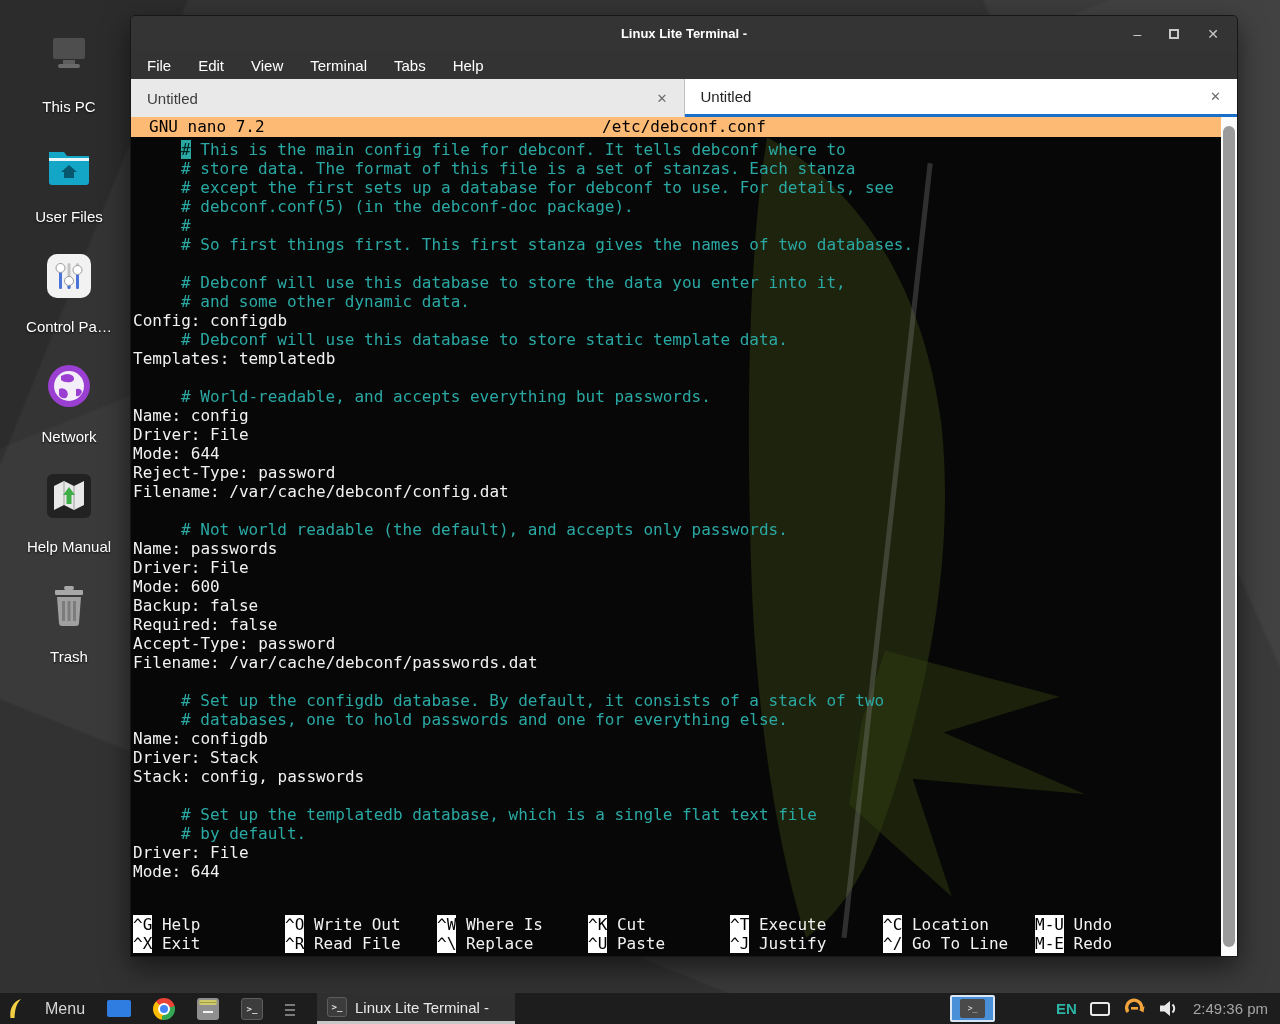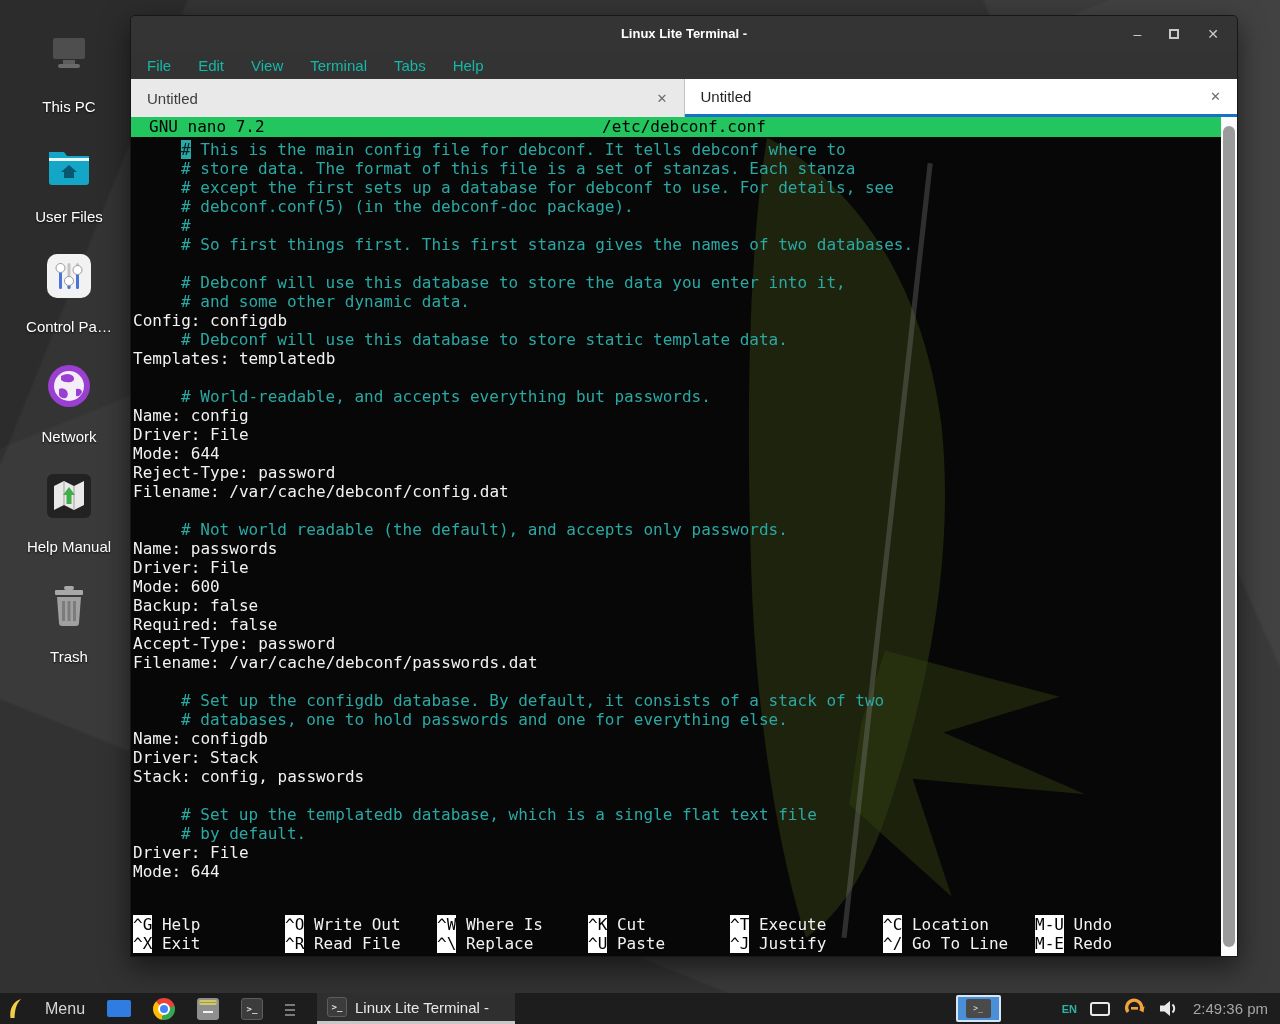--- a/index.html
+++ b/index.html
@@ -24,33 +24,33 @@
     border-radius:5px 5px 0 0; background:#303030; border:1px solid #171717;
     box-shadow:0 10px 28px rgba(0,0,0,.55); display:flex; flex-direction:column; overflow:hidden; }
 
   .titlebar { height:35px; background:#343434; position:relative; display:flex; align-items:center; justify-content:center; flex:0 0 auto; }
   .titlebar .title { color:#fff; font-size:13px; font-weight:700; }
   .win-controls { position:absolute; right:18px; top:0; bottom:0; display:flex; align-items:center; gap:28px; }
   .win-controls .wc { color:#c9c9c9; font-size:14px; line-height:1; cursor:default; }
   .wc-max { width:10px; height:10px; border:2px solid #c9c9c9; }
 
   .menubar { height:28px; background:#333333; display:flex; align-items:center; padding-left:16px; gap:27px; flex:0 0 auto; }
-  .menubar .mi { color:#14b8a6; font-size:15px; }
+  .menubar .mi { color:#ffffff; font-size:15px; }
 
   .tabbar { height:38px; display:flex; background:#d9d9d9; flex:0 0 auto; }
   .tab { flex:1; display:flex; align-items:center; padding:0 16px; font-size:15px; color:#3c3c3c; background:#e9e9e9; border-right:1px solid #c2c2c2; }
   .tab .tclose { margin-left:auto; color:#6c6c6c; font-size:13px; }
   .tab.active { background:#ffffff; color:#222; border-bottom:3px solid #1a6fc9; border-right:none; }
 
   .nano { flex:1 1 auto; position:relative; background:#070707;
     font-family:"DejaVu Sans Mono","Liberation Mono",monospace; font-size:16px; color:#f2f2f2;
     display:flex; flex-direction:column; overflow:hidden; }
   .watermark { position:absolute; inset:0; z-index:1; pointer-events:none; }
 
-  .nano-header { position:relative; z-index:2; height:20px; background:#22c55e; color:#000; flex:0 0 auto; }
+  .nano-header { position:relative; z-index:2; height:20px; background:#fdba74; color:#000; flex:0 0 auto; }
   .nano-header .ver { position:absolute; left:18px; line-height:20px; }
   .nano-header .fname { position:absolute; left:0; right:0; text-align:center; line-height:20px; }
 
   .editor { position:relative; z-index:2; padding:3px 18px 0 2px; flex:1 1 auto; overflow:hidden; }
   .line { height:19px; line-height:19px; white-space:pre; overflow:hidden; }
   .line.comment { color:#2aa9a4;margin-left:48px; }
   .cursor { background:#2aa9a4; color:#00221f; }
 
   .shortcuts { position:relative; z-index:2; margin-top:auto; padding:0 18px 3px 2px; flex:0 0 auto; }
   .srow { display:grid; grid-template-columns:152px 152px 151px 142px 153px 152px auto; height:19px; line-height:19px; }
@@ -77,21 +77,21 @@
     display:flex; align-items:center; justify-content:center; }
   .grip { width:10px; height:14px; background:repeating-linear-gradient(0deg,#7a7a7a 0 2px,transparent 2px 5px); }
   .task-btn { height:31px; width:198px; display:flex; align-items:center; gap:8px; background:#2f2f2f;
     border-bottom:3px solid #c8c8c8; padding:0 10px; color:#e8e8e8; font-size:15px; }
   .task-btn .term-ic { width:20px; height:20px; }
   .tray { margin-left:auto; display:flex; align-items:center; gap:13px; padding-right:4px; }
   .tray-termbox { width:45px; height:27px; background:#4a90d9; border:2px solid #d8e6f5; border-radius:2px;
     display:flex; align-items:center; justify-content:center; margin-right:48px; }
   .tray-termbox .inner { width:25px; height:19px; background:#4a4a4a; border-radius:2px; color:#ddd;
     font-family:"DejaVu Sans Mono",monospace; font-size:8px; display:flex; align-items:center; justify-content:center; }
-  .lang { color:#2bb3a3; font-weight:700; font-size:11px; }
+  .lang { color:#2bb3a3; font-weight:700; font-size:15px; }
   .kbd-ic { width:20px; height:14px; border:2px solid #e8e8e8; border-radius:3px; }
   .clock { color:#a5a5a5; font-size:15px; }
 </style>
 </head>
 <body>
 
 <div id="screen">
 
   <div class="desk-icon" style="top:30px">
     <div class="art">

